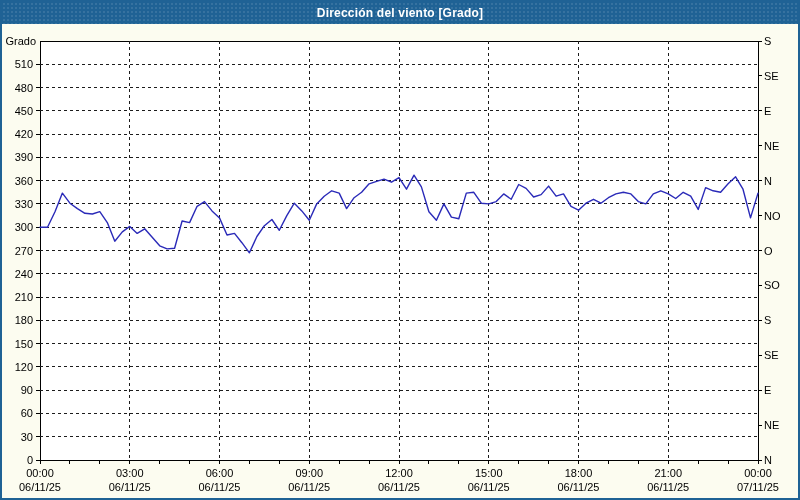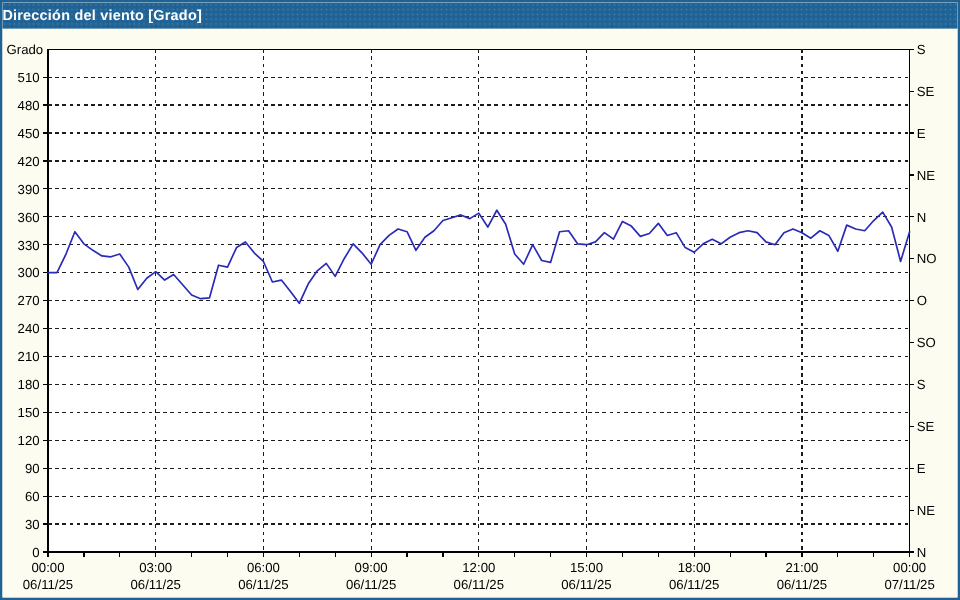--- a/index.html
+++ b/index.html
@@ -1,21 +1,21 @@
 <!DOCTYPE html>
 <html><head>
 <meta charset="utf-8">
 <style>
   html,body{margin:0;padding:0;background:#e8e8e8;font-family:"Liberation Sans",sans-serif;}
   .window{
     position:relative;width:800px;height:500px;box-sizing:border-box;
     border:2px solid #1f6295;background:#fcfcf0;overflow:hidden;
   }
   .title-bar{
-    height:22px;display:flex;align-items:center;
+    height:22px;display:flex;align-items:center;justify-content:center;
     background-color:#1f6295;
     background-image:radial-gradient(rgba(255,255,255,0.10) 1px, transparent 1px);
     background-size:4px 4px;
   }
   .title-bar .title{
     color:#ffffff;font-size:12px;font-weight:bold;letter-spacing:0.2px;
   }
   .chart-area{width:796px;height:474px;background:#fcfcf0;}
   svg text{font-family:"Liberation Sans",sans-serif;fill:#000000;}
 </style>

